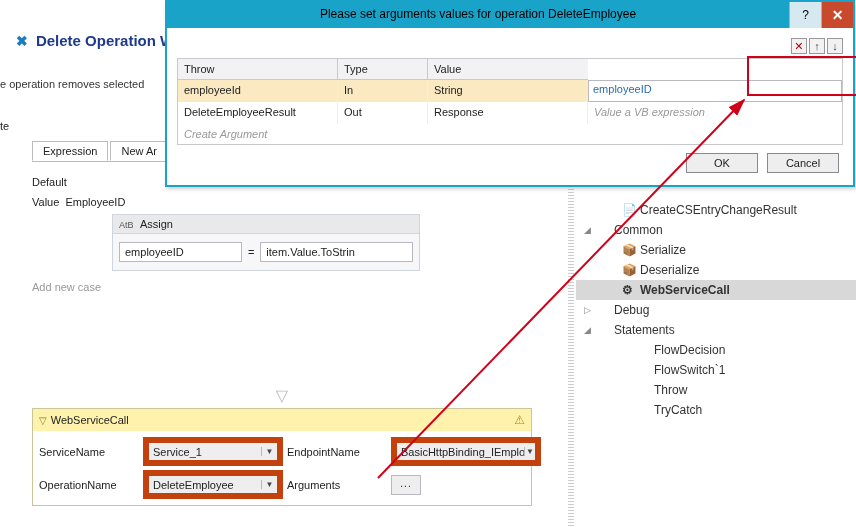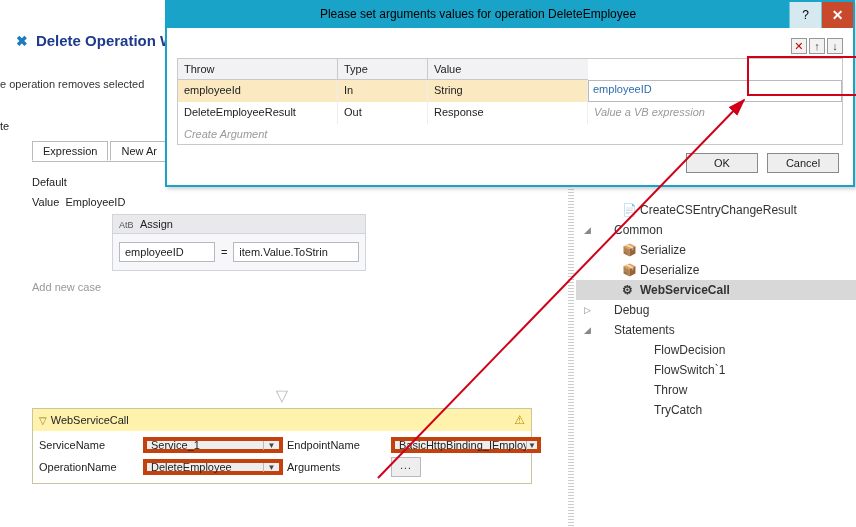--- a/index.html
+++ b/index.html
@@ -73,21 +73,21 @@
   .switch-default {
     margin-bottom: 8px;
   }
   .case-row {
     margin-bottom: 6px;
   }
   .case-body {
     margin-left: 80px;
     border: 1px solid #d0d4dc;
     background: #f7f7f9;
-    width: 254px;
+    width: 308px;
     padding: 0;
   }
   .assign-head {
     background: #e9e9ec;
     border-bottom: 1px solid #d0d4dc;
     padding: 3px 6px;
   }
   .assign-head .ab {
     font-size: 9px;
     color: #555;
@@ -150,24 +150,24 @@
     display: grid;
     grid-template-columns: 100px 140px 100px 150px;
     row-gap: 4px;
     column-gap: 4px;
     padding: 6px;
     align-items: center;
   }
   .prop-label { padding: 2px 0; }
   .prop-combo {
     display: flex;
-    border: 4px solid #c2410c;
+    border: 6px solid #c2410c;
     background: #eee;
     align-items: center;
-    height: 16px;
+    height: 29px;
   }
   .prop-combo .val {
     flex: 1 1 auto;
     padding: 2px 4px;
     font-size: 11px;
     overflow: hidden;
     white-space: nowrap;
   }
   .prop-combo .dd {
     width: 16px;

